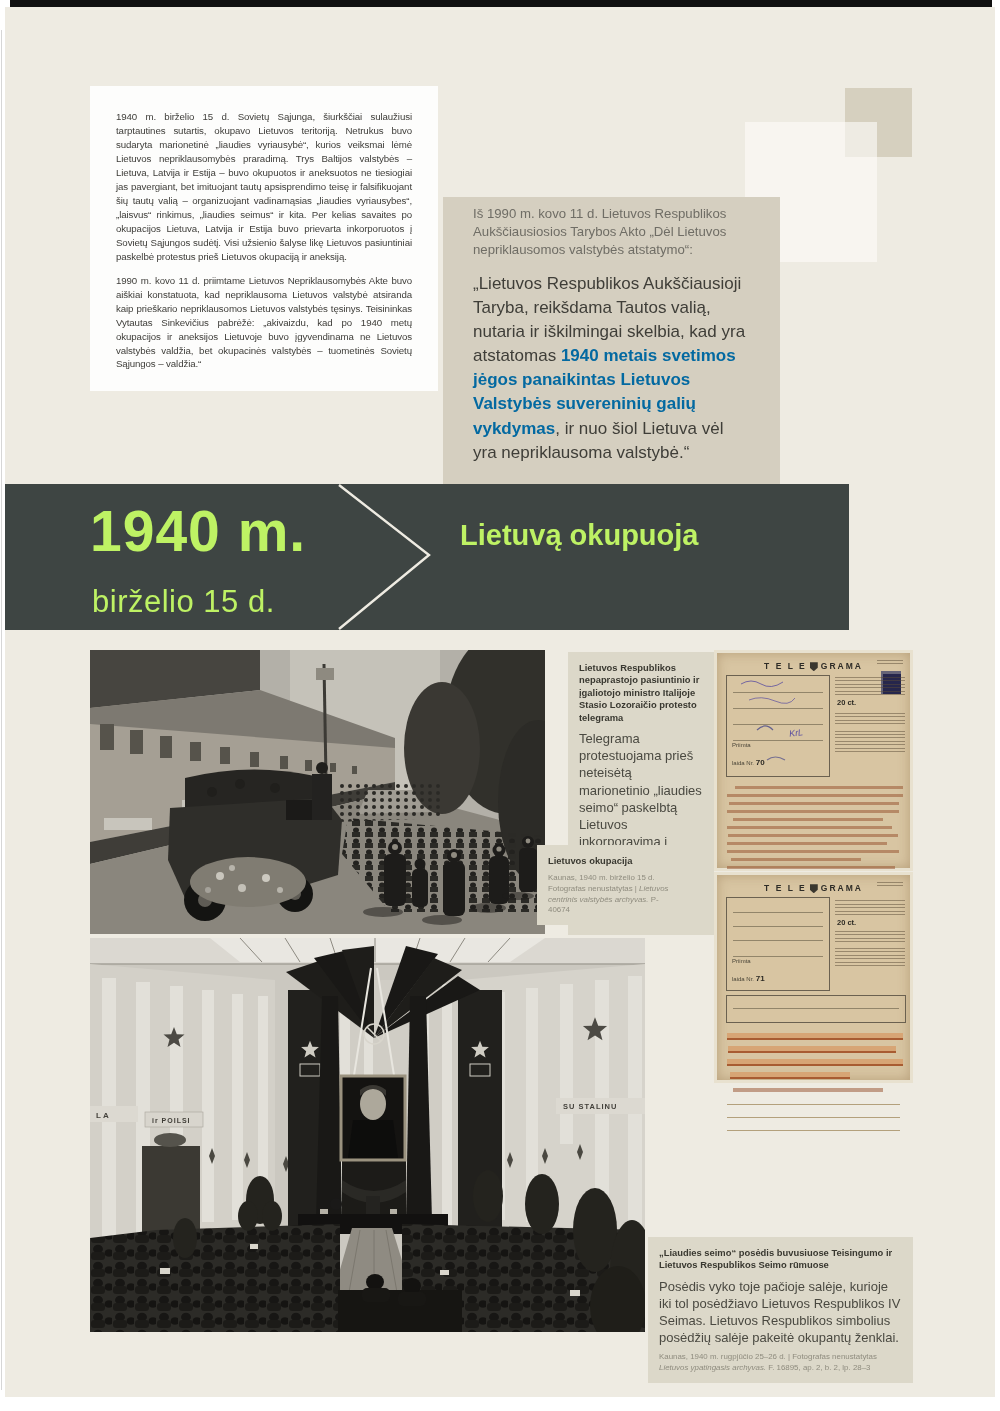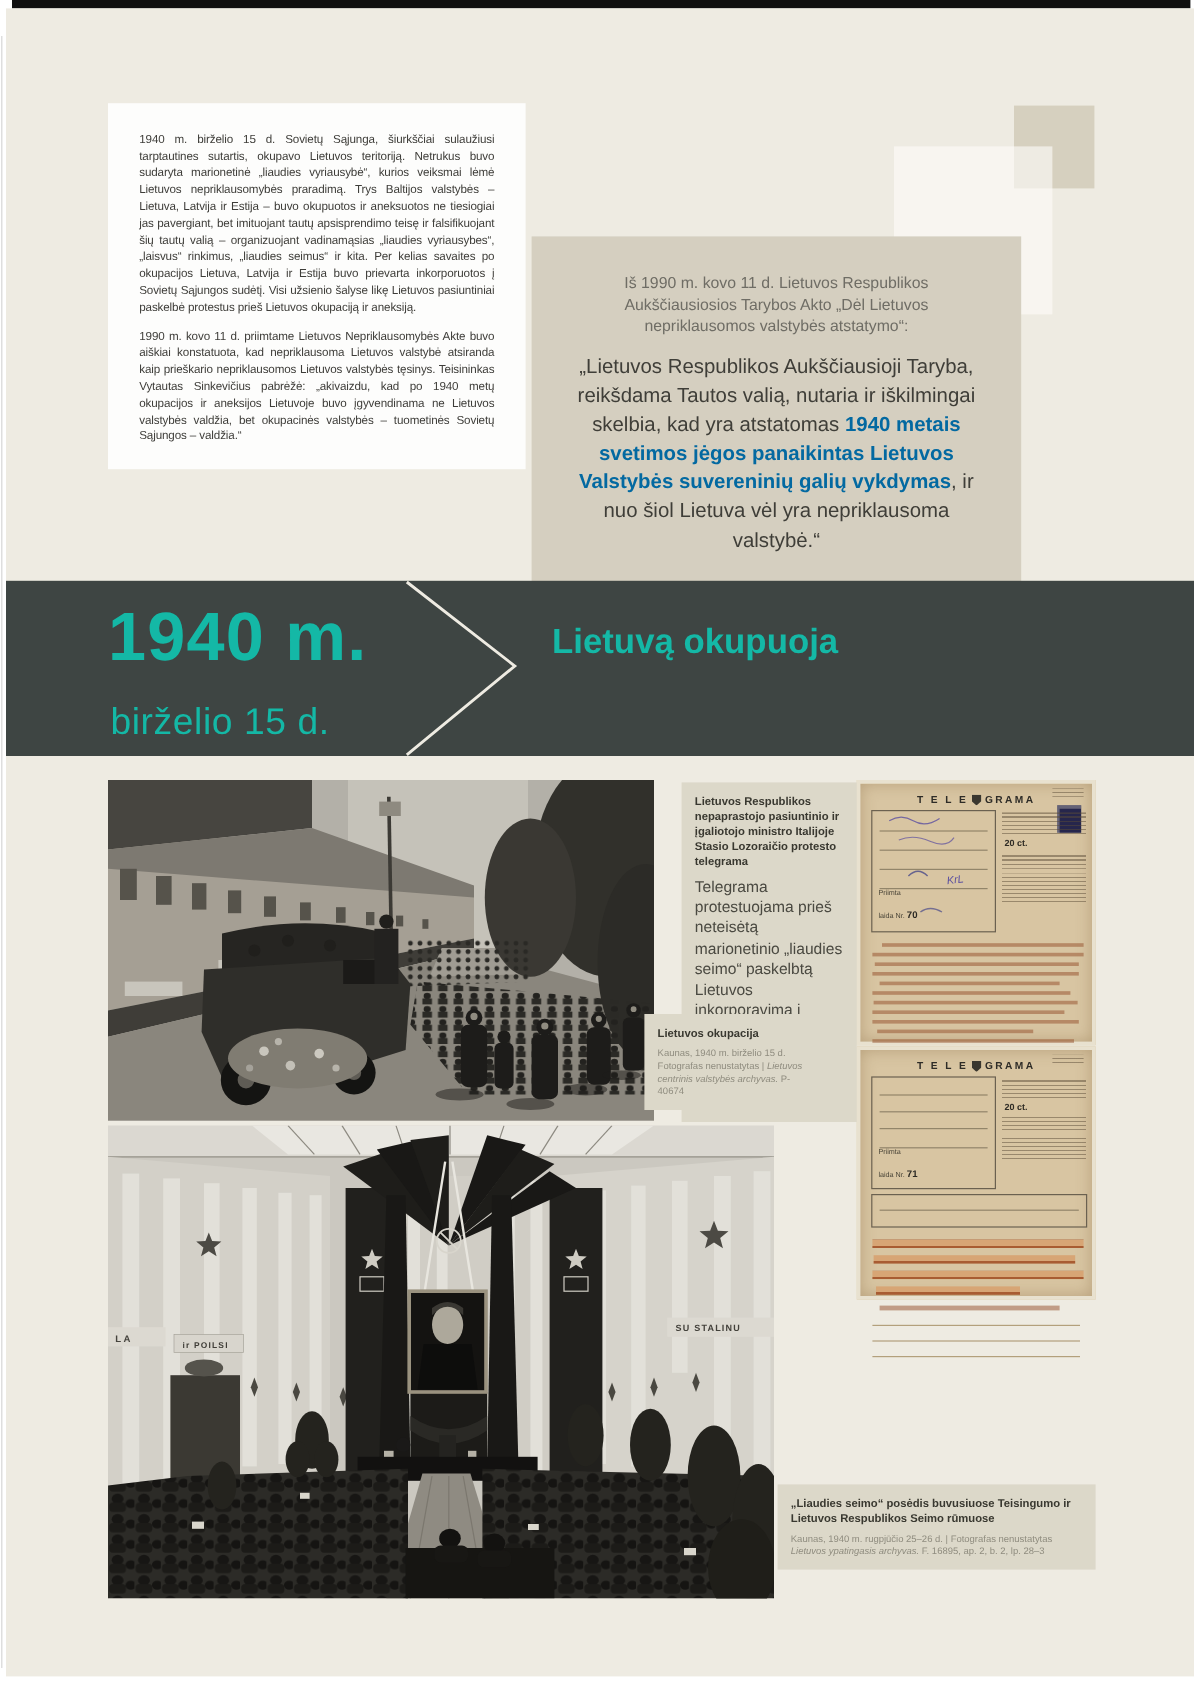--- a/index.html
+++ b/index.html
@@ -14,28 +14,28 @@
   .sq-light{position:absolute;left:745px;top:122px;width:132px;height:140px;background:rgba(253,252,248,.62);}
 
   
   .intro-box{position:absolute;left:90px;top:86px;width:348px;background:#fdfdfc;
              padding:24px 26px 20px;box-sizing:border-box;}
   .intro-box p{margin:0 0 10px;font-size:9.7px;line-height:1.44;color:#3e3d39;text-align:justify;
                letter-spacing:-0.1px;hyphens:auto;}
   .intro-box p:last-child{margin-bottom:0;}
 
   
-  .quote-box{position:absolute;left:443px;top:197px;width:408px;min-height:275px;background:#d5cfc0;
-             padding:30px 30px 24px;box-sizing:border-box;text-align:center;}
+  .quote-box{position:absolute;left:443px;top:197px;width:337px;min-height:275px;background:#d5cfc0;
+             padding:8px 30px 24px;box-sizing:border-box;}
   .quote-src{font-size:13.2px;line-height:1.36;color:#6f6d65;}
   .quote-text{margin-top:13px;font-size:17px;line-height:1.42;color:#3f3e38;}
   .quote-text b{color:#0369a1;}
 
   
-  .banner{position:absolute;left:5px;top:484px;width:990px;height:146px;background:#3e4543;color:#14b8a6;}
+  .banner{position:absolute;left:5px;top:484px;width:844px;height:146px;background:#3e4543;color:#bef264;}
   .banner-year{position:absolute;left:85px;top:14px;font-size:57px;font-weight:bold;letter-spacing:1px;}
   .banner-date{position:absolute;left:87px;top:100px;font-size:31px;font-weight:normal;letter-spacing:.5px;}
   .banner-chevron{position:absolute;left:330px;top:0;}
   .banner-title{position:absolute;left:455px;top:32px;font-size:29px;font-weight:bold;line-height:38px;}
 
   
   .photo1{position:absolute;left:90px;top:650px;width:455px;height:284px;}
   .photo2{position:absolute;left:90px;top:938px;width:555px;height:394px;}
   .photo1 svg,.photo2 svg{display:block;width:100%;height:100%;}
 
@@ -413,18 +413,19 @@
           <ellipse cx="452" cy="266" rx="17" ry="30"></ellipse>
         <ellipse cx="505" cy="292" rx="22" ry="42"></ellipse>
           <ellipse cx="542" cy="334" rx="22" ry="52"></ellipse>
         <ellipse cx="528" cy="368" rx="28" ry="40" fill="#1f1e19"></ellipse>
       </g>
     </svg>
   </div>
 
   <div class="cap cap-seimas">
     <div class="cap-title">„Liaudies seimo“ posėdis buvusiuose Teisingumo ir Lietuvos Respublikos Seimo rūmuose</div>
+    <div class="cap-body">Posėdis vyko toje pačioje salėje, kurioje iki tol posėdžiavo Lietuvos Respublikos IV Seimas. Lietuvos Respublikos simbolius posėdžių salėje pakeitė okupantų ženklai.</div>
     <div class="cap-source">
       <span style="display:block">Kaunas, 1940 m. rugpjūčio 25–26 d. | Fotografas nenustatytas</span>
       <span><span class="it">Lietuvos ypatingasis archyvas.</span><span> F. 16895, ap. 2, b. 2, lp. 28–3</span></span>
     </div>
   </div>
 </div>
 
 </body></html>

